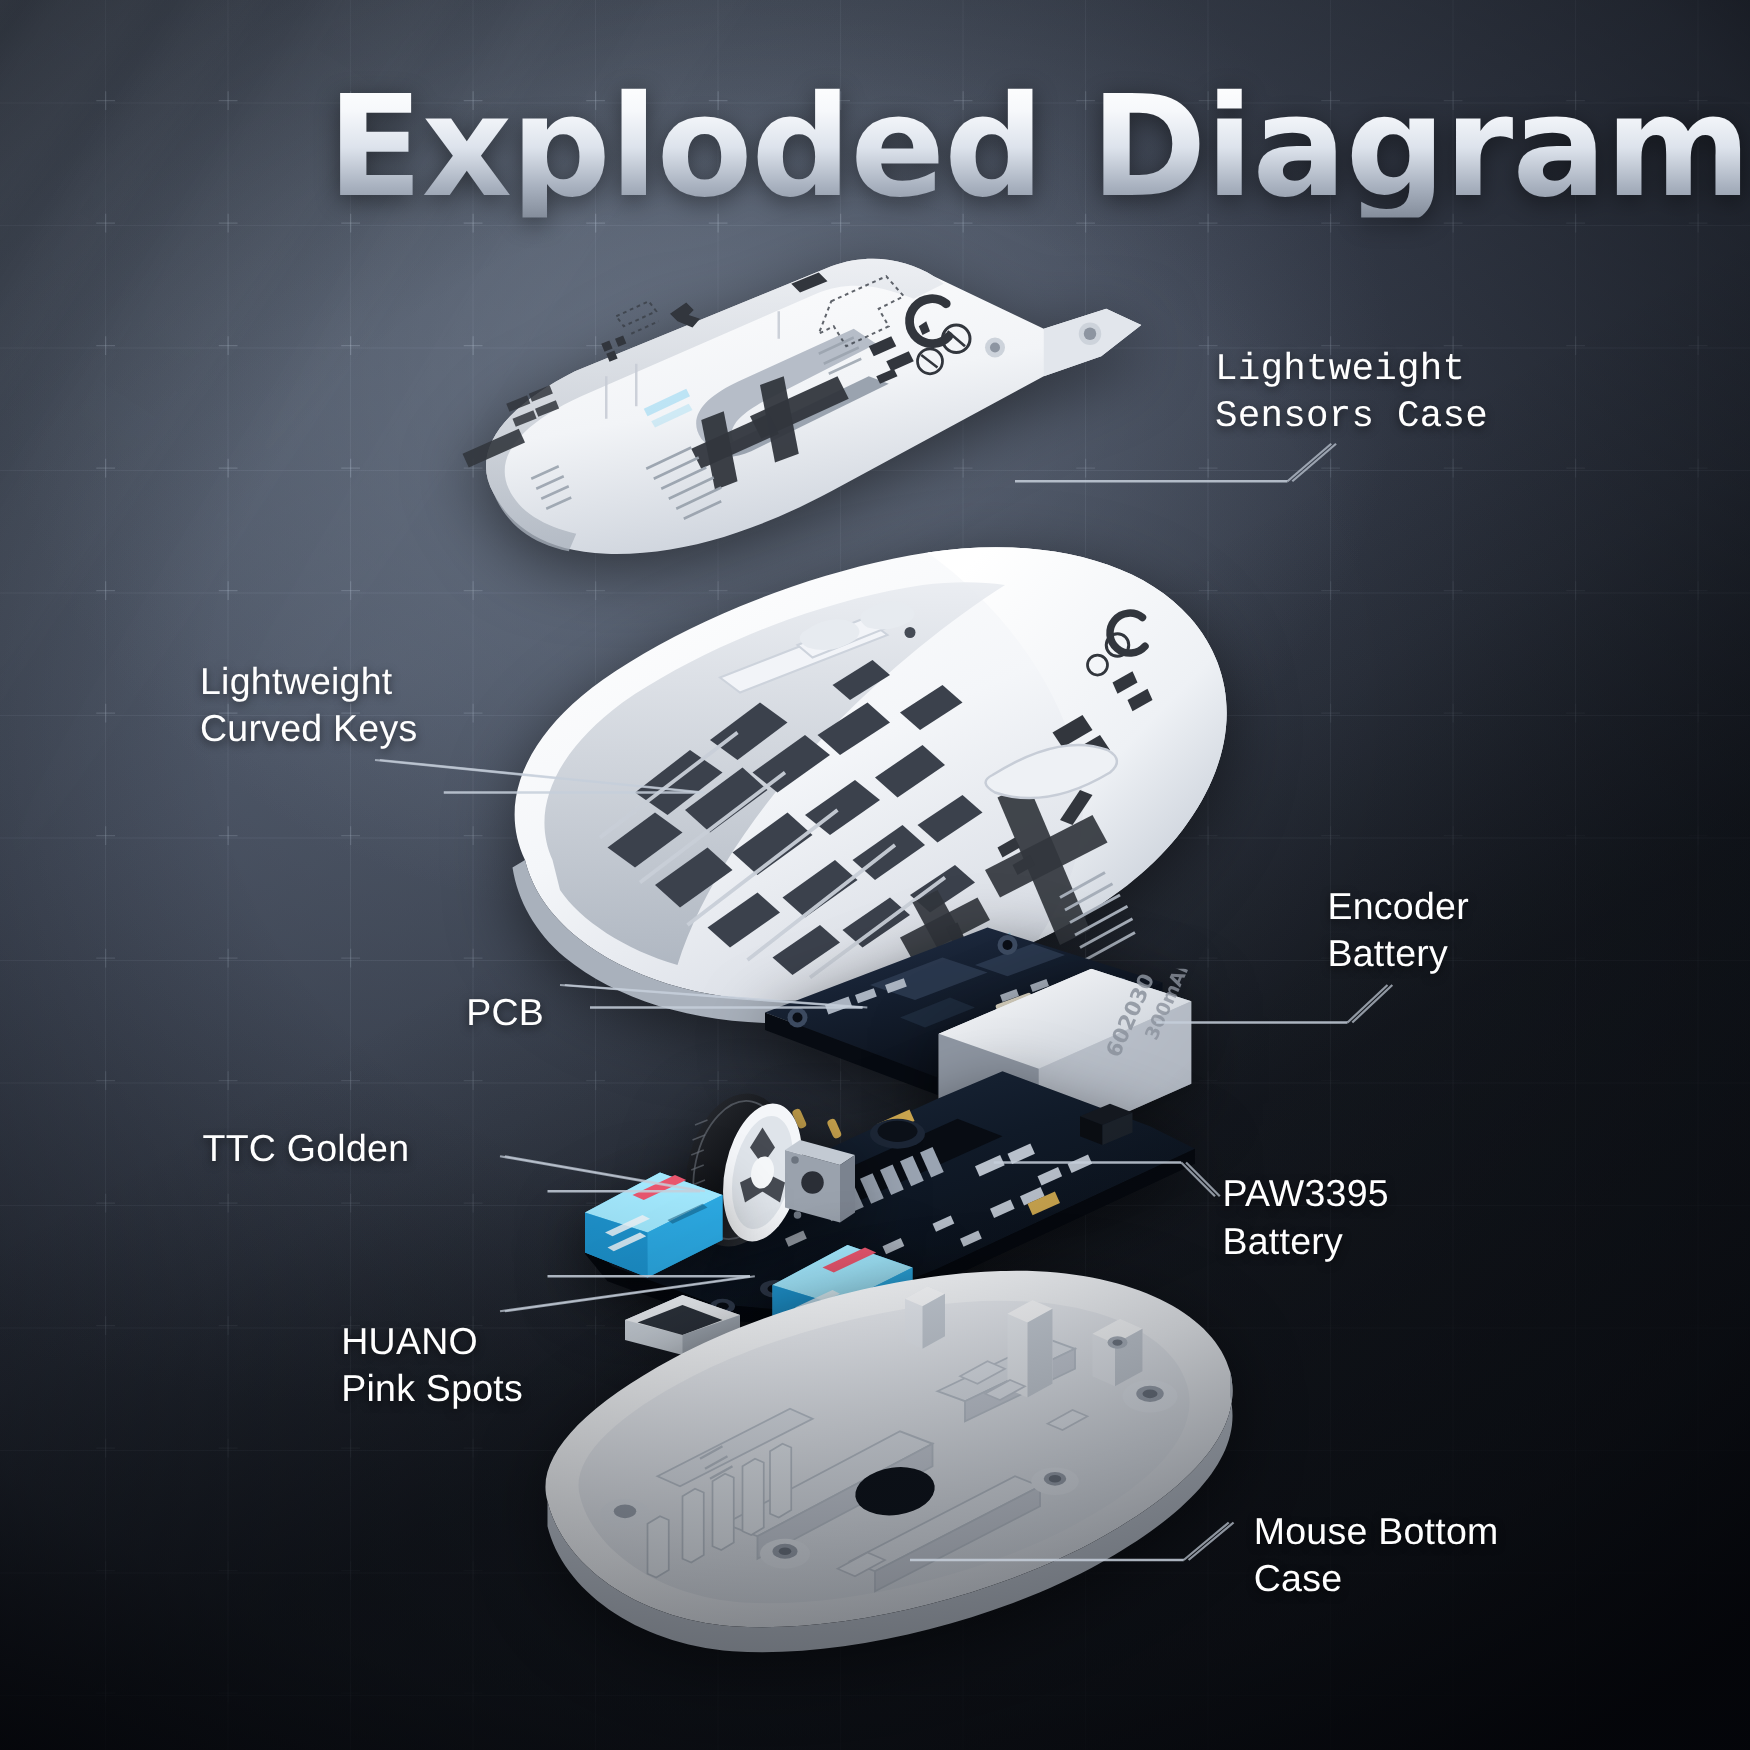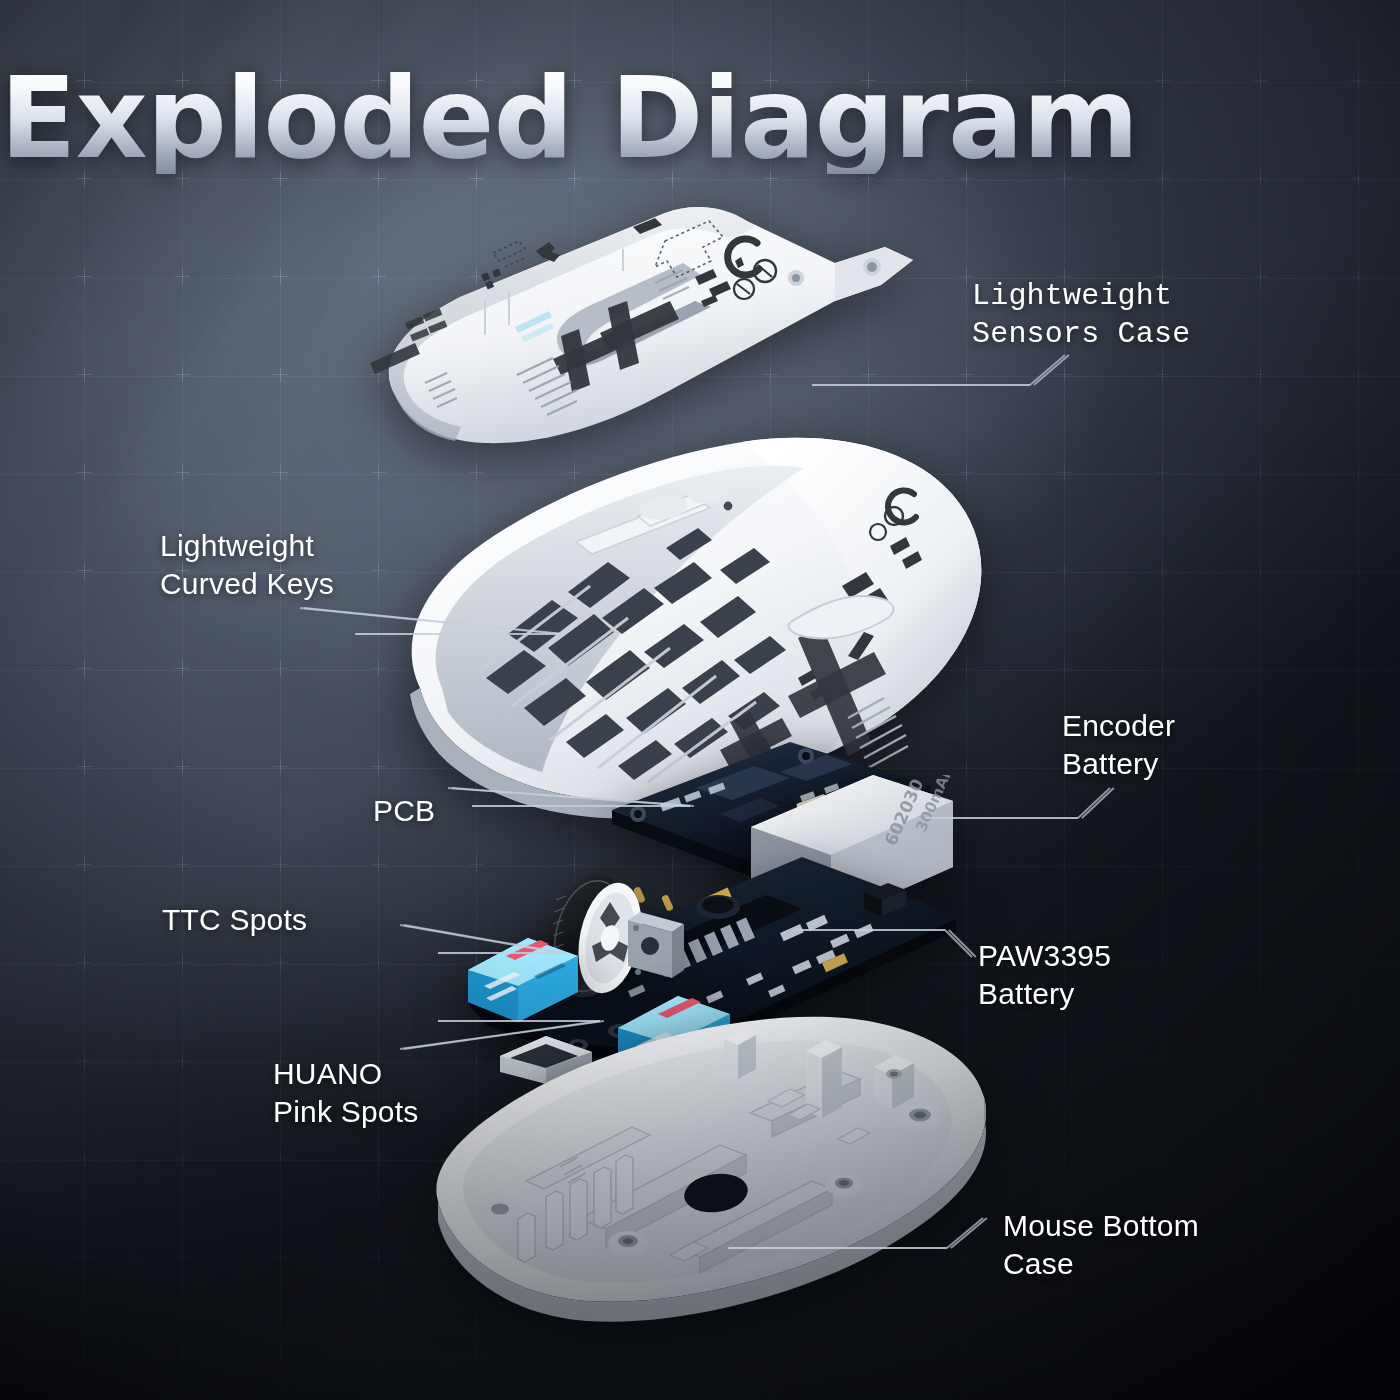--- a/index.html
+++ b/index.html
@@ -32,21 +32,21 @@
   .rays{position:absolute;inset:0;overflow:hidden;}
   .ray{position:absolute;transform-origin:top left;
        background:linear-gradient(to bottom, rgba(222,232,246,0.20), rgba(222,232,246,0.0));
        filter:blur(9px);}
 
   
   .vignette{position:absolute;inset:0;
        background:radial-gradient(ellipse 1150px 1000px at 45% 40%, rgba(0,0,0,0) 40%, rgba(5,7,11,0.5) 82%, rgba(3,4,8,0.86) 100%);}
 
   
-  .title{position:absolute;left:0;right:0;top:62px;text-align:left;
+  .title{position:absolute;left:0;right:0;top:62px;text-align:right;
          font-size:112px;font-weight:700;letter-spacing:-1px;line-height:1;
          font-family:"DejaVu Sans","Liberation Sans",sans-serif;
          background:linear-gradient(to bottom,#ffffff 0%,#f4f7fb 26%,#d6dde7 52%,#9fa8b6 78%,#7d8characters 100%);
          background:linear-gradient(to bottom,#ffffff 0%,#f6f8fb 24%,#dde3ec 50%,#a8b1bf 78%,#848d9b 100%);
          -webkit-background-clip:text;background-clip:text;color:transparent;
          -webkit-text-fill-color:transparent;
          filter:drop-shadow(0 4px 10px rgba(0,0,0,0.45));}
 
   
   .label{position:absolute;color:#ffffff;font-size:30px;line-height:1.28;font-weight:400;
@@ -829,19 +829,19 @@
         <line x1="728" y1="1248" x2="947" y2="1248"></line>
         <line class="thin" x1="947" y1="1248" x2="983" y2="1218"></line>
         <line class="thin" x1="950.85" y1="1248" x2="986.85" y2="1218"></line>
       </g>
     </svg>
   <div id="labels">
       <div class="label right" style="left: 972px; top: 277px; font-family: Liberation Mono, monospace;"><div>Lightweight</div><div>Sensors Case</div></div>
       <div class="label left" style="left: 160px; top: 527px;"><div>Lightweight</div><div>Curved Keys</div></div>
       <div class="label left" style="left: 373px; top: 792px;"><div>PCB</div></div>
       <div class="label right" style="left: 1062px; top: 707px;"><div>Encoder</div><div>Battery</div></div>
-      <div class="label left" style="left: 162px; top: 901px;"><div>TTC Spots</div></div>
+      <div class="label left" style="left: 162px; top: 901px;"><div>TTC Golden</div></div>
       <div class="label left" style="left: 273px; top: 1055px;"><div>HUANO</div><div>Pink Spots</div></div>
       <div class="label right" style="left: 978px; top: 937px;"><div>PAW3395</div><div>Battery</div></div>
       <div class="label right" style="left: 1003px; top: 1207px;"><div>Mouse Bottom</div><div>Case</div></div>
     </div>
 
 </div>
 
 </body></html>

